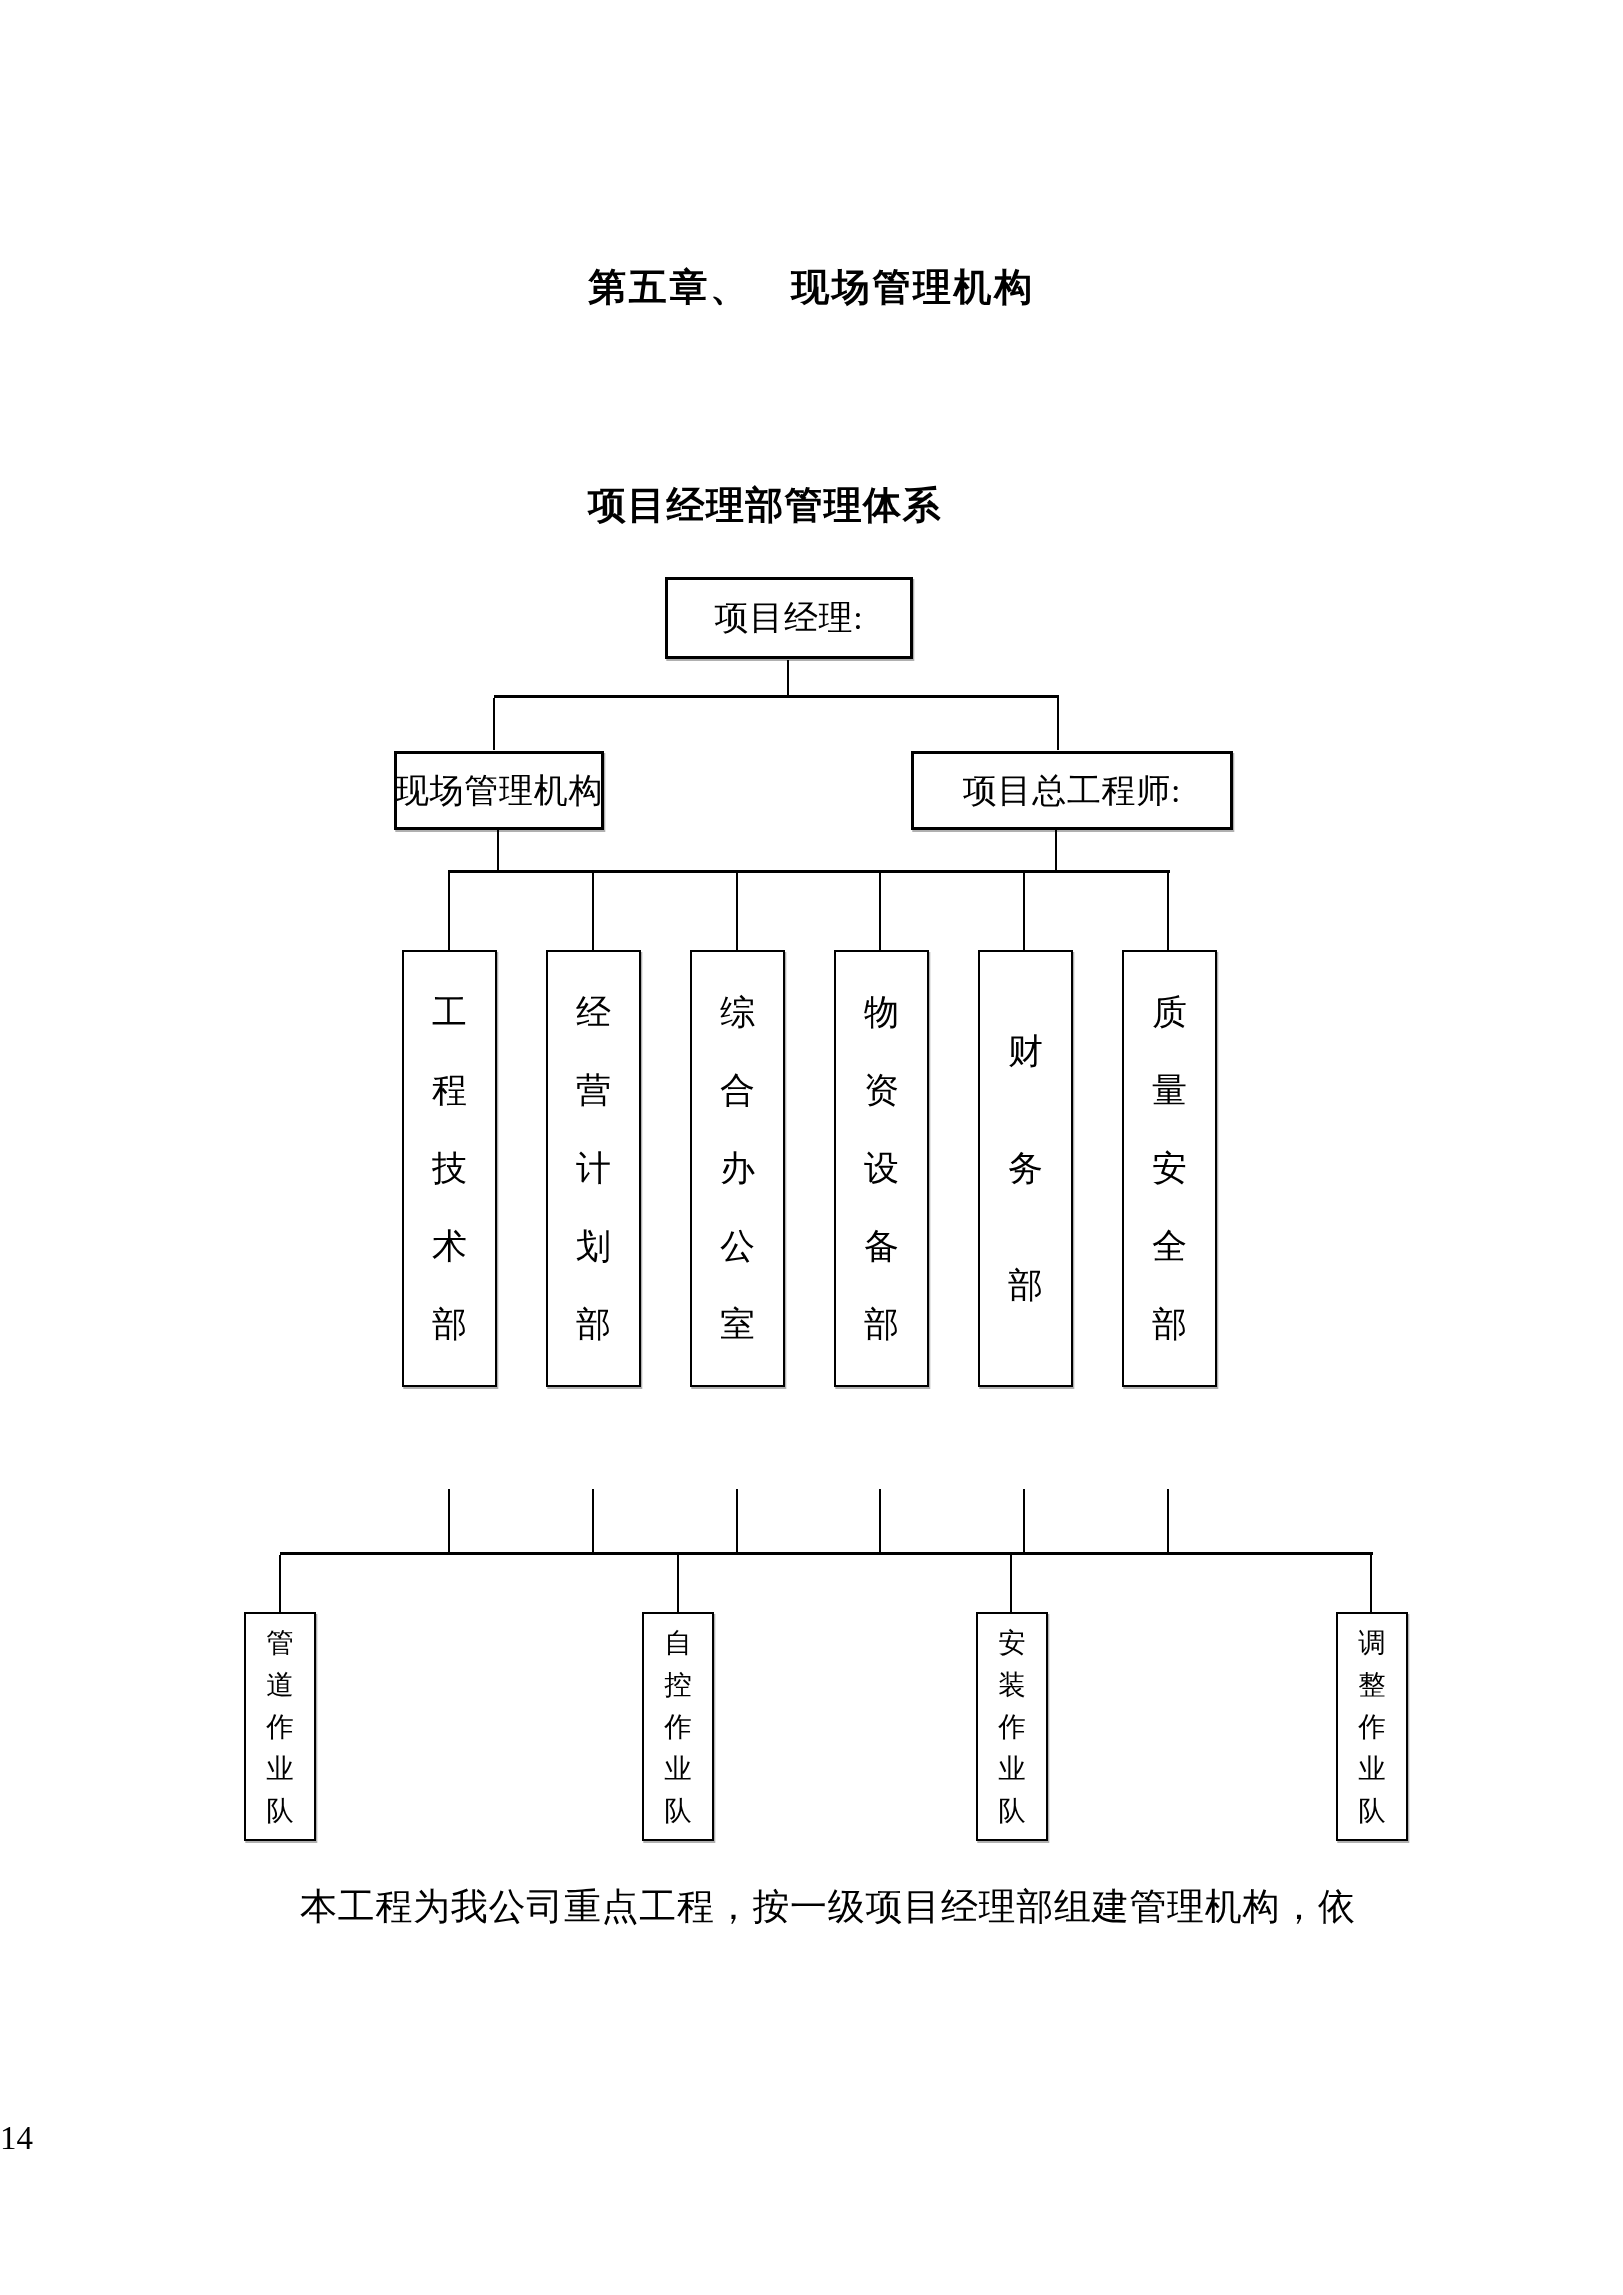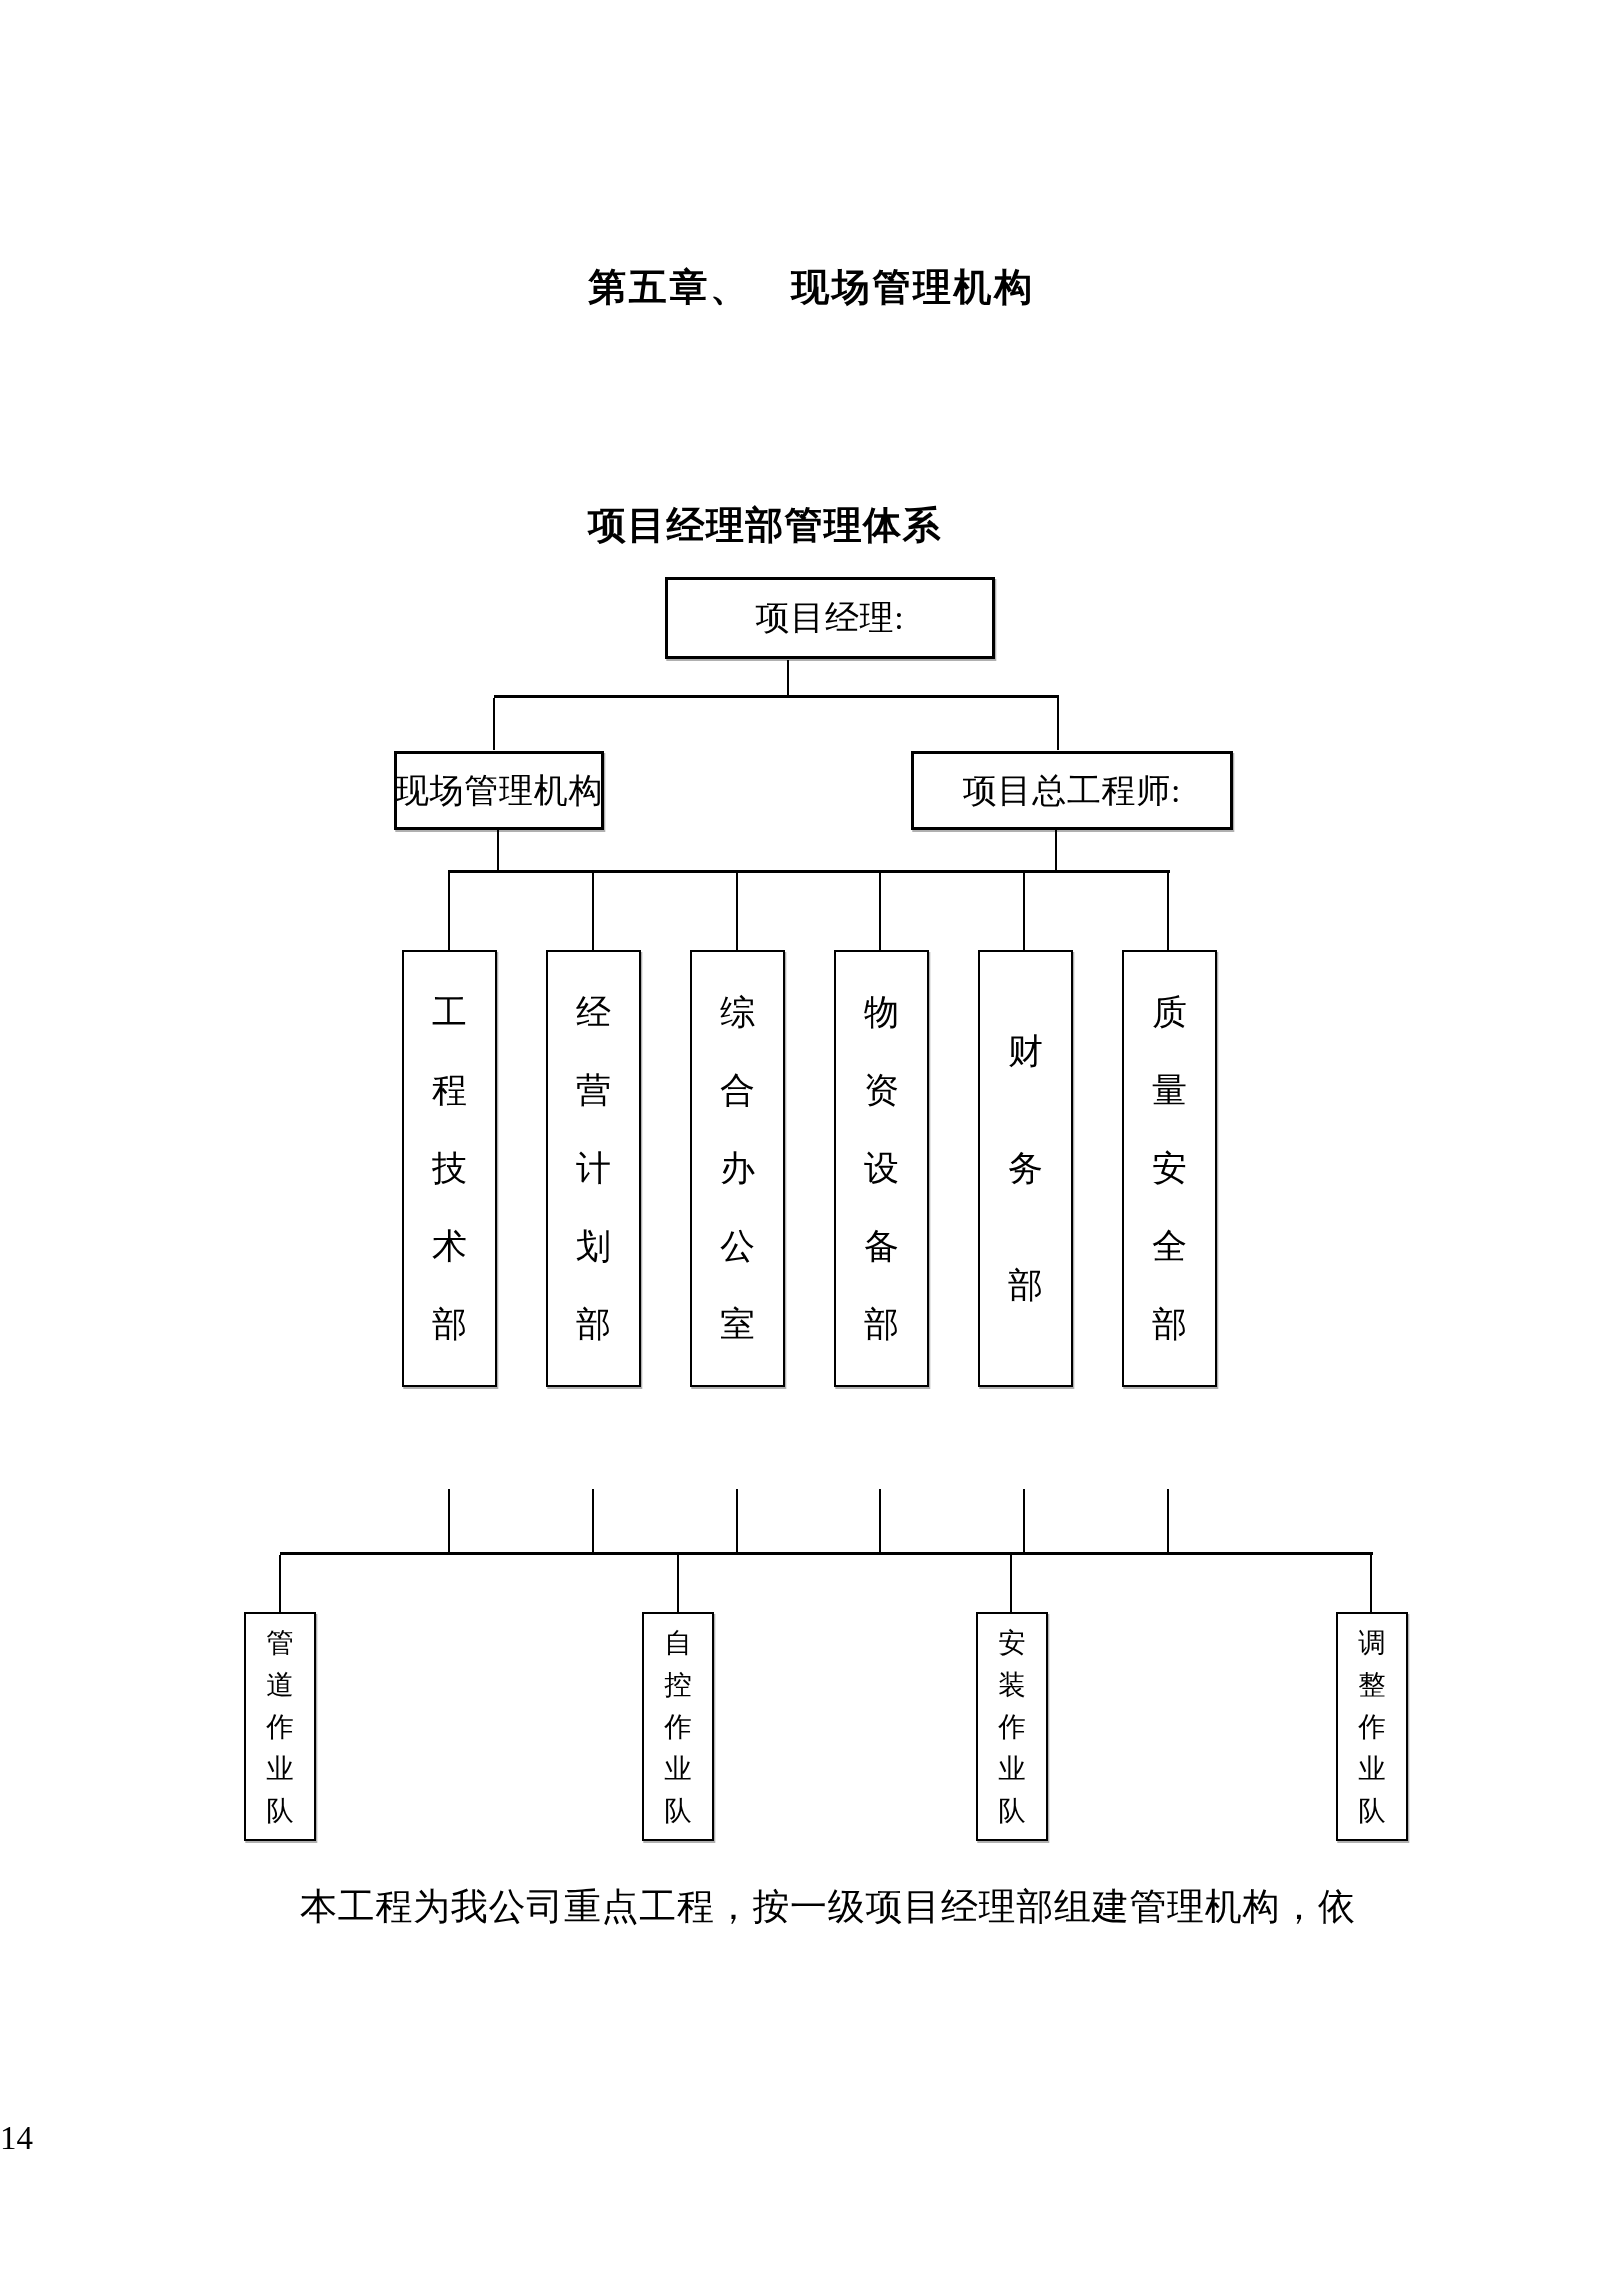--- a/index.html
+++ b/index.html
@@ -21,21 +21,20 @@
     font-weight:bold;
     letter-spacing:2.6px;
     white-space:pre;
   }
   .diagram-title{
     position:absolute;
     left:588px; top:480px;
     font-size:38px;
     font-weight:bold;
     letter-spacing:1.3px;
-    margin-top:20px;
   }
   
   .obox{
     position:absolute;
     background:#fff;
     border:2.6px solid #000;
     box-shadow:1.3px 2px 0 #b0b0b0;
     display:flex;
     align-items:center;
     justify-content:center;
@@ -61,21 +60,21 @@
     height:100%;
   }
   .dept .vlabel{font-size:35px;}
   .team .vlabel{font-size:27.5px;}
   .vchar{display:block;line-height:1;}
   
   .vline{position:absolute;width:2px;background:#000;}
   .hline{position:absolute;height:3.3px;background:#000;}
 
   
-  .top-box   {left:665px; top:577px;  width:330px; height:82px;}
+  .top-box   {left:665px; top:577px;  width:248px; height:82px;}
   .stub-root {left:787px; top:660px; height:38px;}
   .bus1      {left:494px;  top:695px; width:565px;}
   .drop-l2a  {left:493px;  top:698px; height:52px;}
   .drop-l2b  {left:1057px; top:698px; height:52px;}
   .l2a-box   {left:394px;  top:751px; width:210px; height:79px;}
   .l2b-box   {left:911px; top:751px; width:322px; height:79px;}
   .stub-l2a  {left:497px;  top:830px; height:43px;}
   .stub-l2b  {left:1055px; top:830px; height:43px;}
   .bus2      {left:448px;  top:870px; width:722px; height:2.6px;}
   .dd1{left:448px;}  .dd2{left:592px;}  .dd3{left:736px;}

